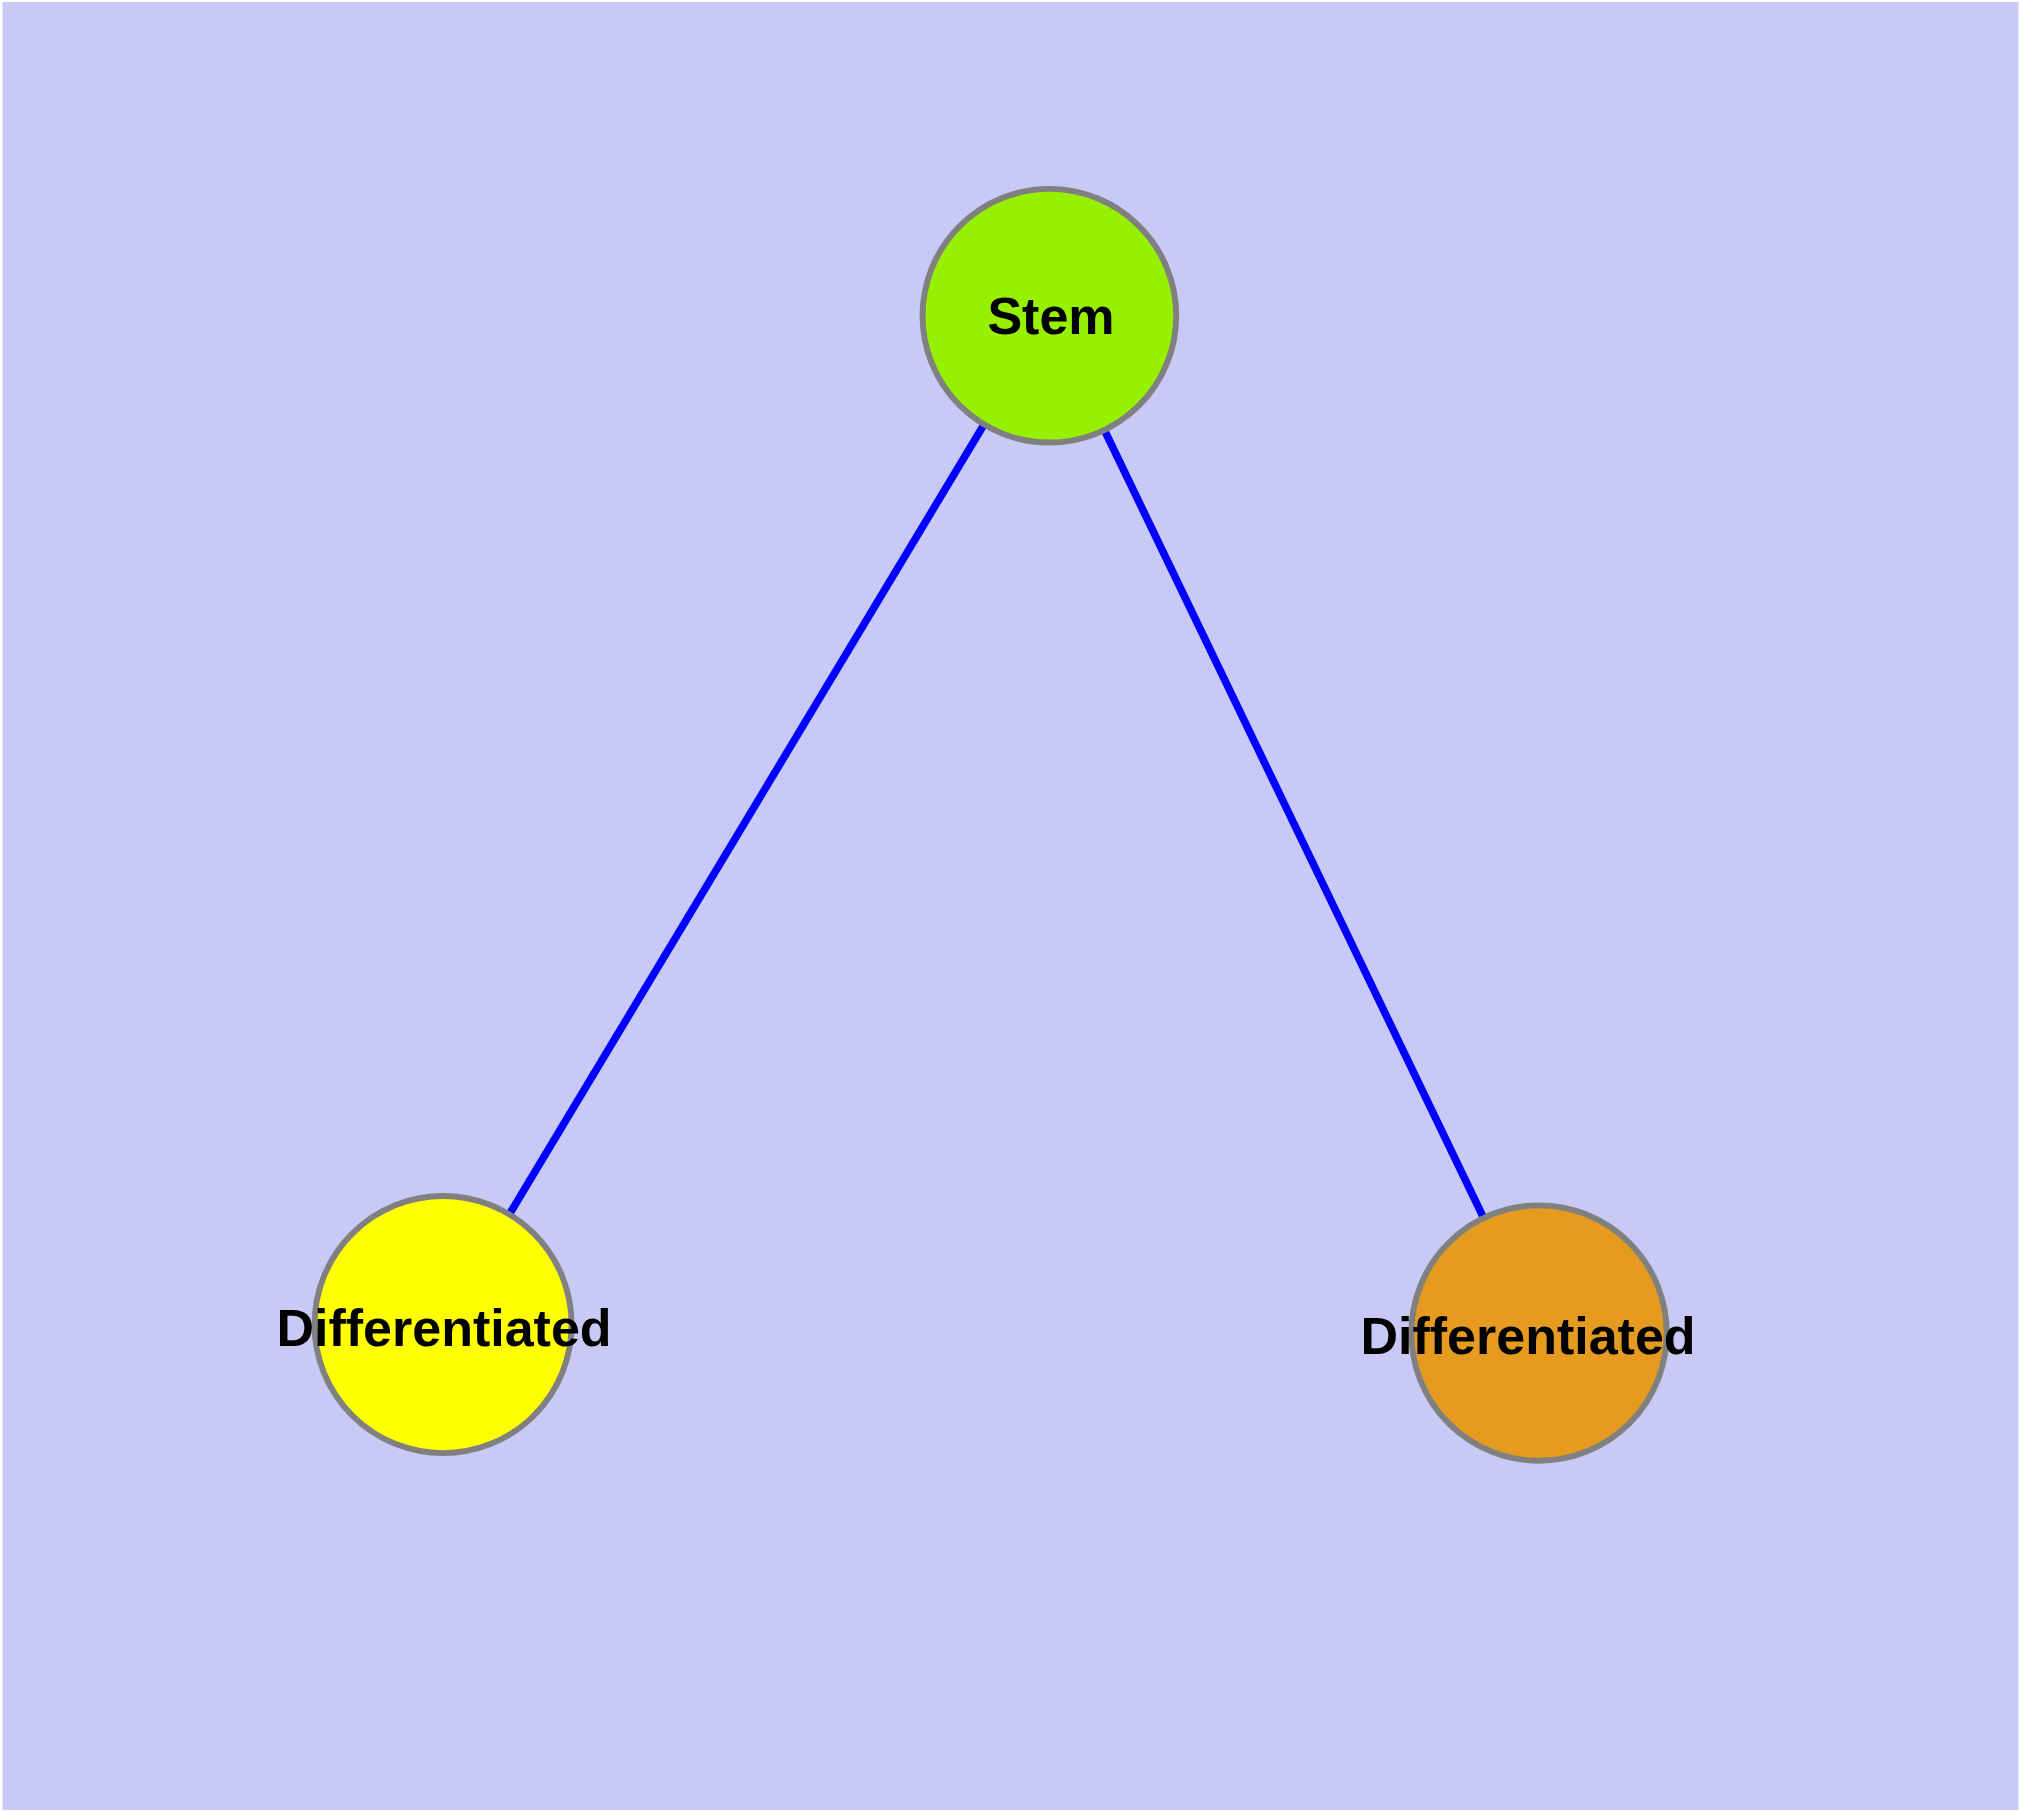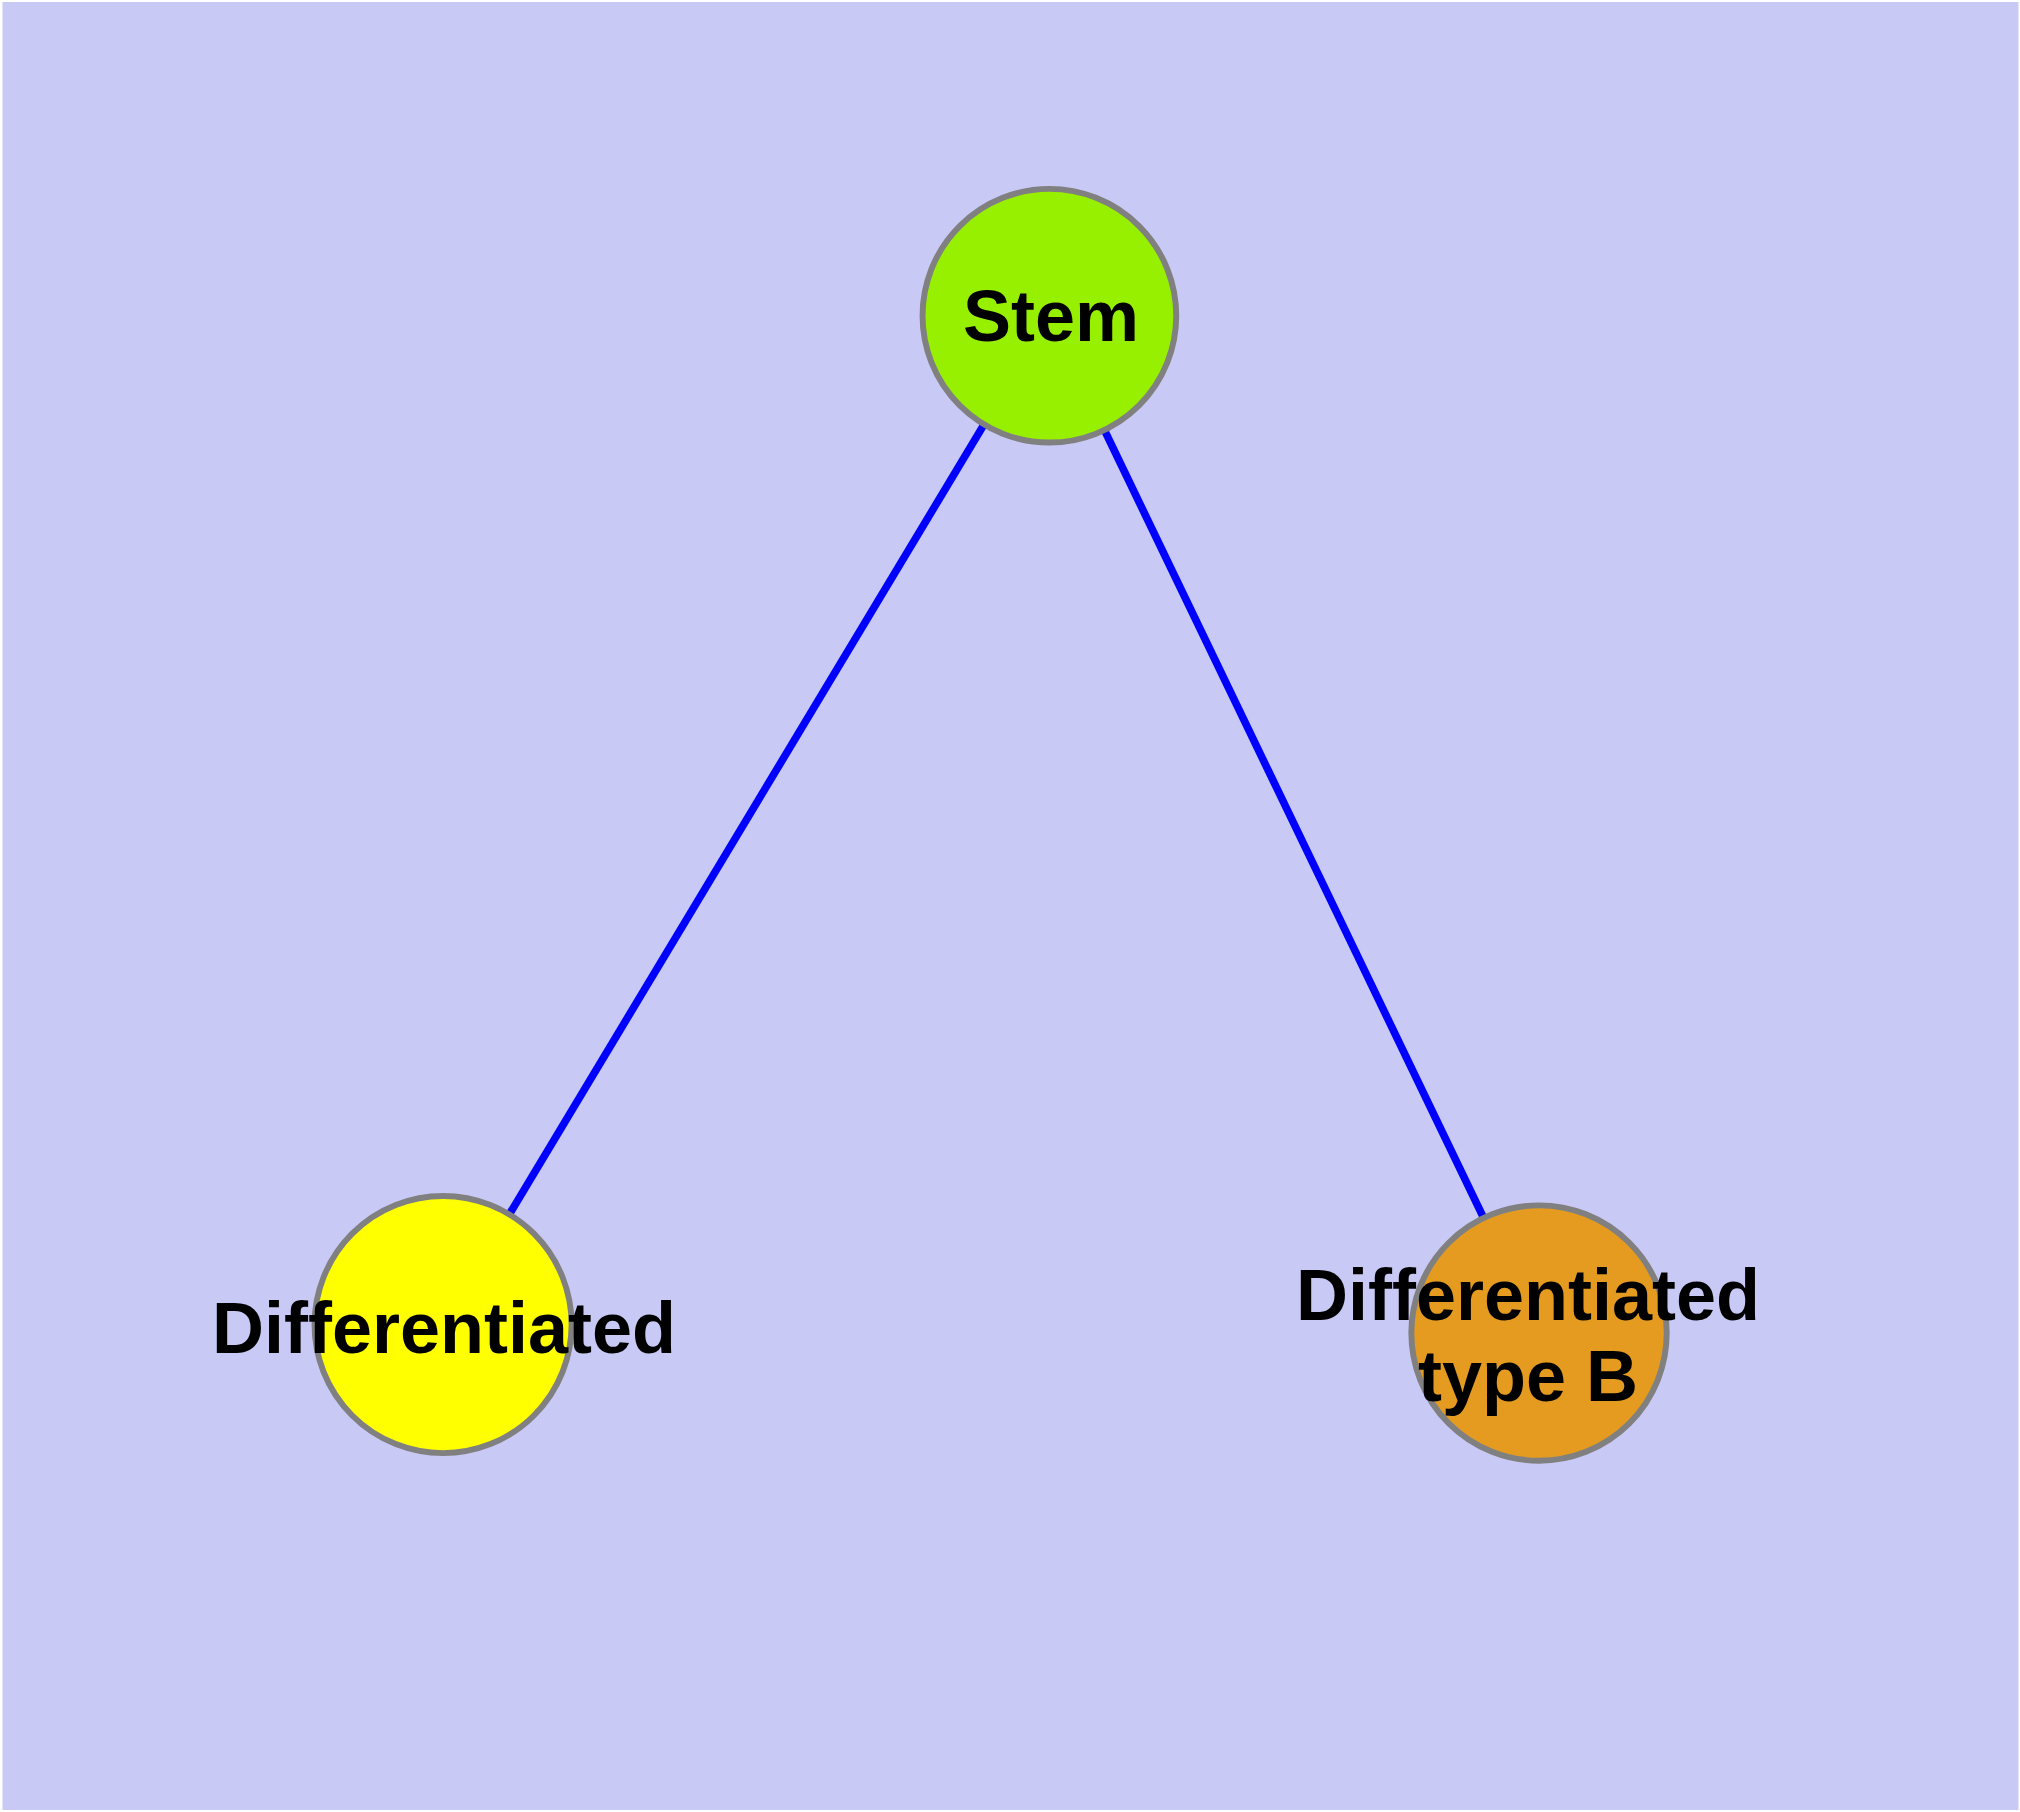--- a/index.html
+++ b/index.html
@@ -21,21 +21,21 @@
     top: 0;
     width: 100%;
     height: 100%;
     display: block;
   }
   .node-label {
     position: absolute;
     transform: translate(-50%, -50%);
     font-family: "Liberation Sans", sans-serif;
     font-weight: bold;
-    font-size: 72px;
+    font-size: 52px;
     line-height: 1.12;
     color: #000000;
     text-align: center;
     white-space: nowrap;
     z-index: 2;
     pointer-events: none;
   }
   .node-label span {
     display: block;
   }
@@ -67,17 +67,16 @@
   <div class="node-label label-stem">
     <span>Stem</span>
   </div>
 
   <div class="node-label label-type-a">
     <span>Differentiated</span>
   </div>
 
   <div class="node-label label-type-b">
     <span>Differentiated</span>
-    <span>type B</span>
   </div>
 
 </div>
 
 
 </body></html>

